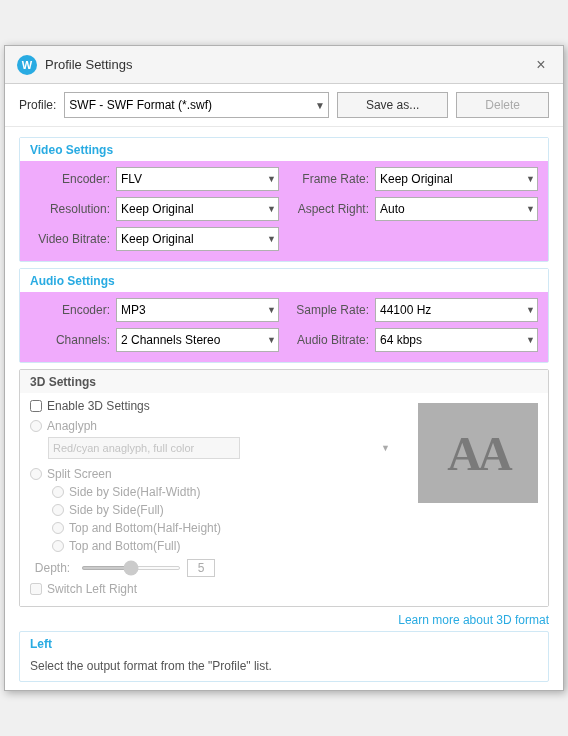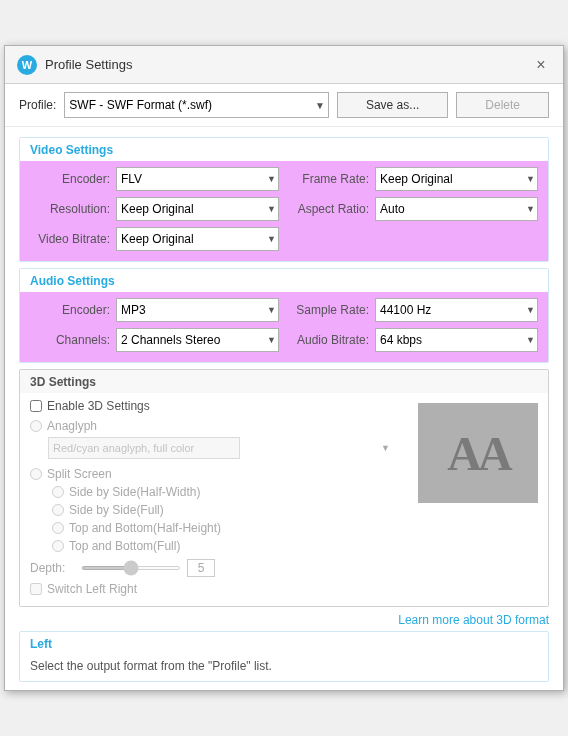--- a/index.html
+++ b/index.html
@@ -250,20 +250,21 @@
     .depth-row {
       display: flex;
       align-items: center;
       gap: 6px;
       margin-top: 6px;
     }
     .depth-label {
       color: #aaa;
       font-size: 12px;
       min-width: 45px;
+      text-align: center;
     }
     .depth-slider {
       width: 100px;
       height: 4px;
       accent-color: #f5a623;
       cursor: not-allowed;
     }
     .depth-num {
       color: #aaa;
       font-size: 12px;
@@ -404,21 +405,21 @@
             <span class="form-label">Resolution:</span>
             <div class="form-control-wrap">
               <select class="form-select">
                 <option>Keep Original</option>
               </select>
               <span class="form-select-arrow">▼</span>
             </div>
           </div>
 
           <div class="form-row">
-            <span class="form-label">Aspect Ratio:</span>
+            <span class="form-label">Aspect Right:</span>
             <div class="form-control-wrap">
               <select class="form-select">
                 <option>Auto</option>
               </select>
               <span class="form-select-arrow">▼</span>
             </div>
           </div>
 
           <div class="form-row">
             <span class="form-label">Video Bitrate:</span>

